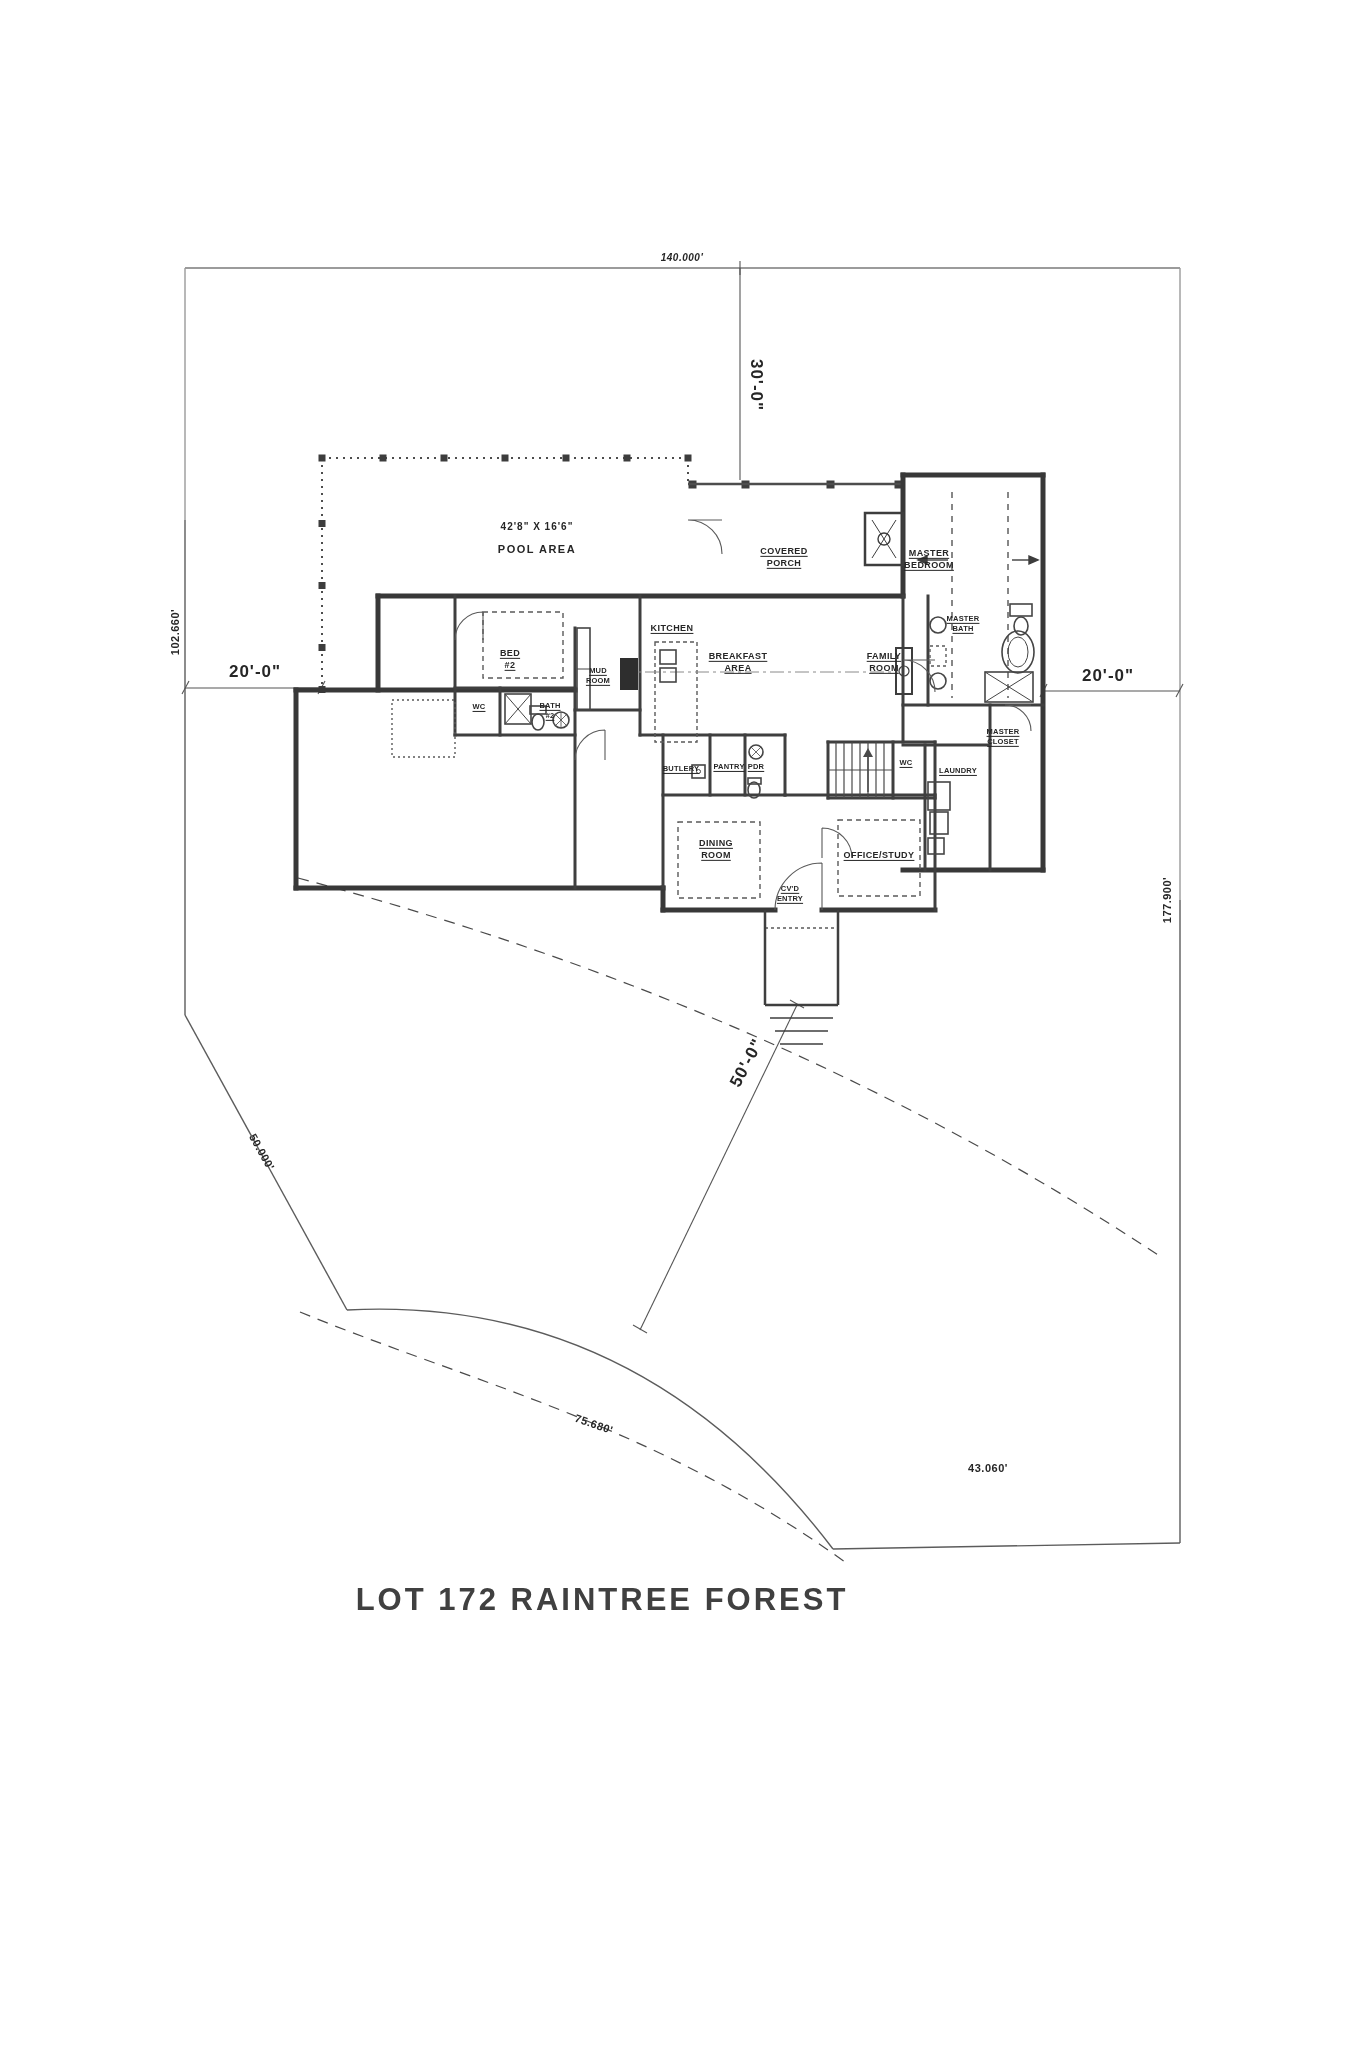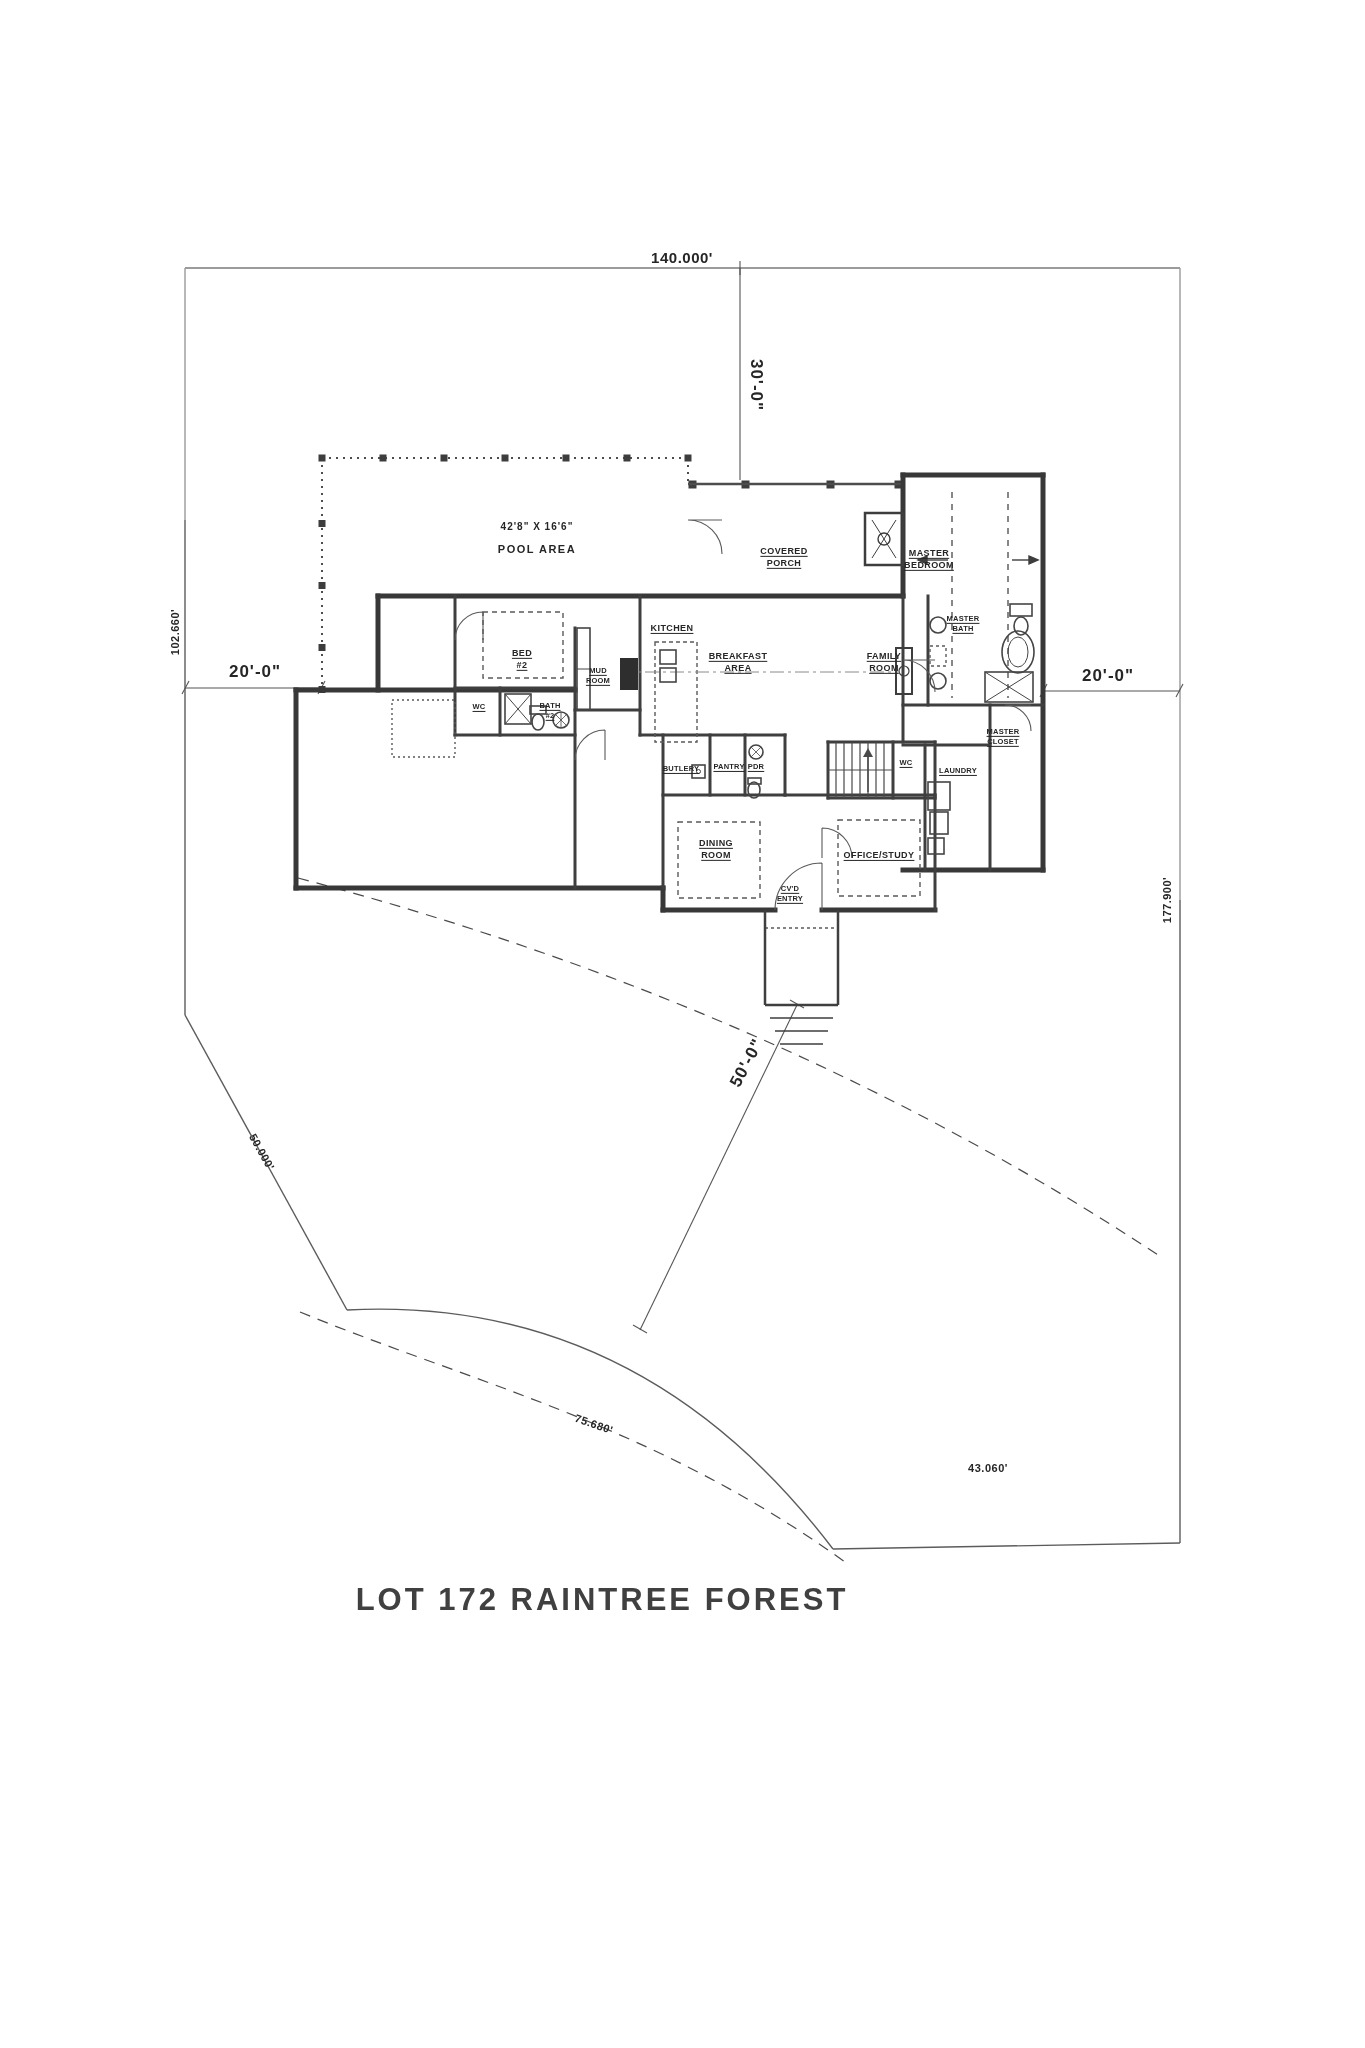--- a/index.html
+++ b/index.html
@@ -10,21 +10,21 @@
   svg.plan{position:absolute;left:0;top:0;}
   .lbl{position:absolute;transform:translate(-50%,-50%);text-align:center;white-space:normal;}
   .room{
     font-size:9px;font-weight:700;letter-spacing:.4px;line-height:1.35;
     text-decoration:underline;text-underline-offset:2px;color:#262626;
   }
   .room.sm{font-size:7.5px;letter-spacing:.2px;}
   .plain{text-decoration:none;}
   .dim{font-size:11px;font-weight:600;letter-spacing:.5px;color:#262626;white-space:nowrap;}
   .dim.big{font-size:17px;font-weight:600;letter-spacing:1px;}
-  .dim.mid{font-size:15px;}
+  .dim.mid{font-size:10px;font-style:italic;}
   .rot90{transform:translate(-50%,-50%) rotate(90deg);}
   .rotm90{transform:translate(-50%,-50%) rotate(-90deg);}
   .rot61{transform:translate(-50%,-50%) rotate(61deg);}
   .rotm62{transform:translate(-50%,-50%) rotate(-62deg);}
   .rot19{transform:translate(-50%,-50%) rotate(19deg);}
   .title-line{
     position:absolute;transform:translate(-50%,-50%);
     font-size:31px;font-weight:700;letter-spacing:3px;color:#404040;white-space:nowrap;
     font-family:"Liberation Sans", sans-serif;
   }
@@ -243,21 +243,21 @@
   <span class="lbl dim rot19" style="left:594px;top:1424px;">75.680'</span>
   <span class="lbl dim" style="left:988px;top:1468px;">43.060'</span>
 
   <span class="lbl room plain" style="left:537px;top:527px;font-size:10px;letter-spacing:1px;">42'8" X 16'6"</span>
   <span class="lbl room plain" style="left:537px;top:549px;font-size:11px;letter-spacing:1.5px;">POOL AREA</span>
   <span class="lbl room" style="left:784px;top:557px;width:62px;">COVERED PORCH</span>
   <span class="lbl room" style="left:929px;top:559px;width:66px;">MASTER BEDROOM</span>
   <span class="lbl room" style="left:672px;top:628px;">KITCHEN</span>
   <span class="lbl room" style="left:738px;top:662px;width:64px;text-decoration:underline;">BREAKFAST AREA</span>
   <span class="lbl room" style="left:840px;top:662px;width:46px;margin-left:44px;">FAMILY ROOM</span>
-  <span class="lbl room" style="left:522px;top:659px;width:30px;">BED #2</span>
+  <span class="lbl room" style="left:510px;top:659px;width:30px;">BED #2</span>
   <span class="lbl room sm" style="left:598px;top:676px;width:34px;">MUD ROOM</span>
   <span class="lbl room sm" style="left:479px;top:707px;">WC</span>
   <span class="lbl room sm" style="left:550px;top:711px;width:30px;">BATH #2</span>
   <span class="lbl room sm" style="left:963px;top:624px;width:42px;">MASTER BATH</span>
   <span class="lbl room sm" style="left:1003px;top:737px;width:42px;">MASTER CLOSET</span>
   <span class="lbl room sm" style="left:958px;top:771px;">LAUNDRY</span>
   <span class="lbl room sm" style="left:681px;top:769px;">BUTLERY</span>
   <span class="lbl room sm" style="left:729px;top:767px;">PANTRY</span>
   <span class="lbl room sm" style="left:756px;top:767px;">PDR</span>
   <span class="lbl room sm" style="left:906px;top:763px;">WC</span>

